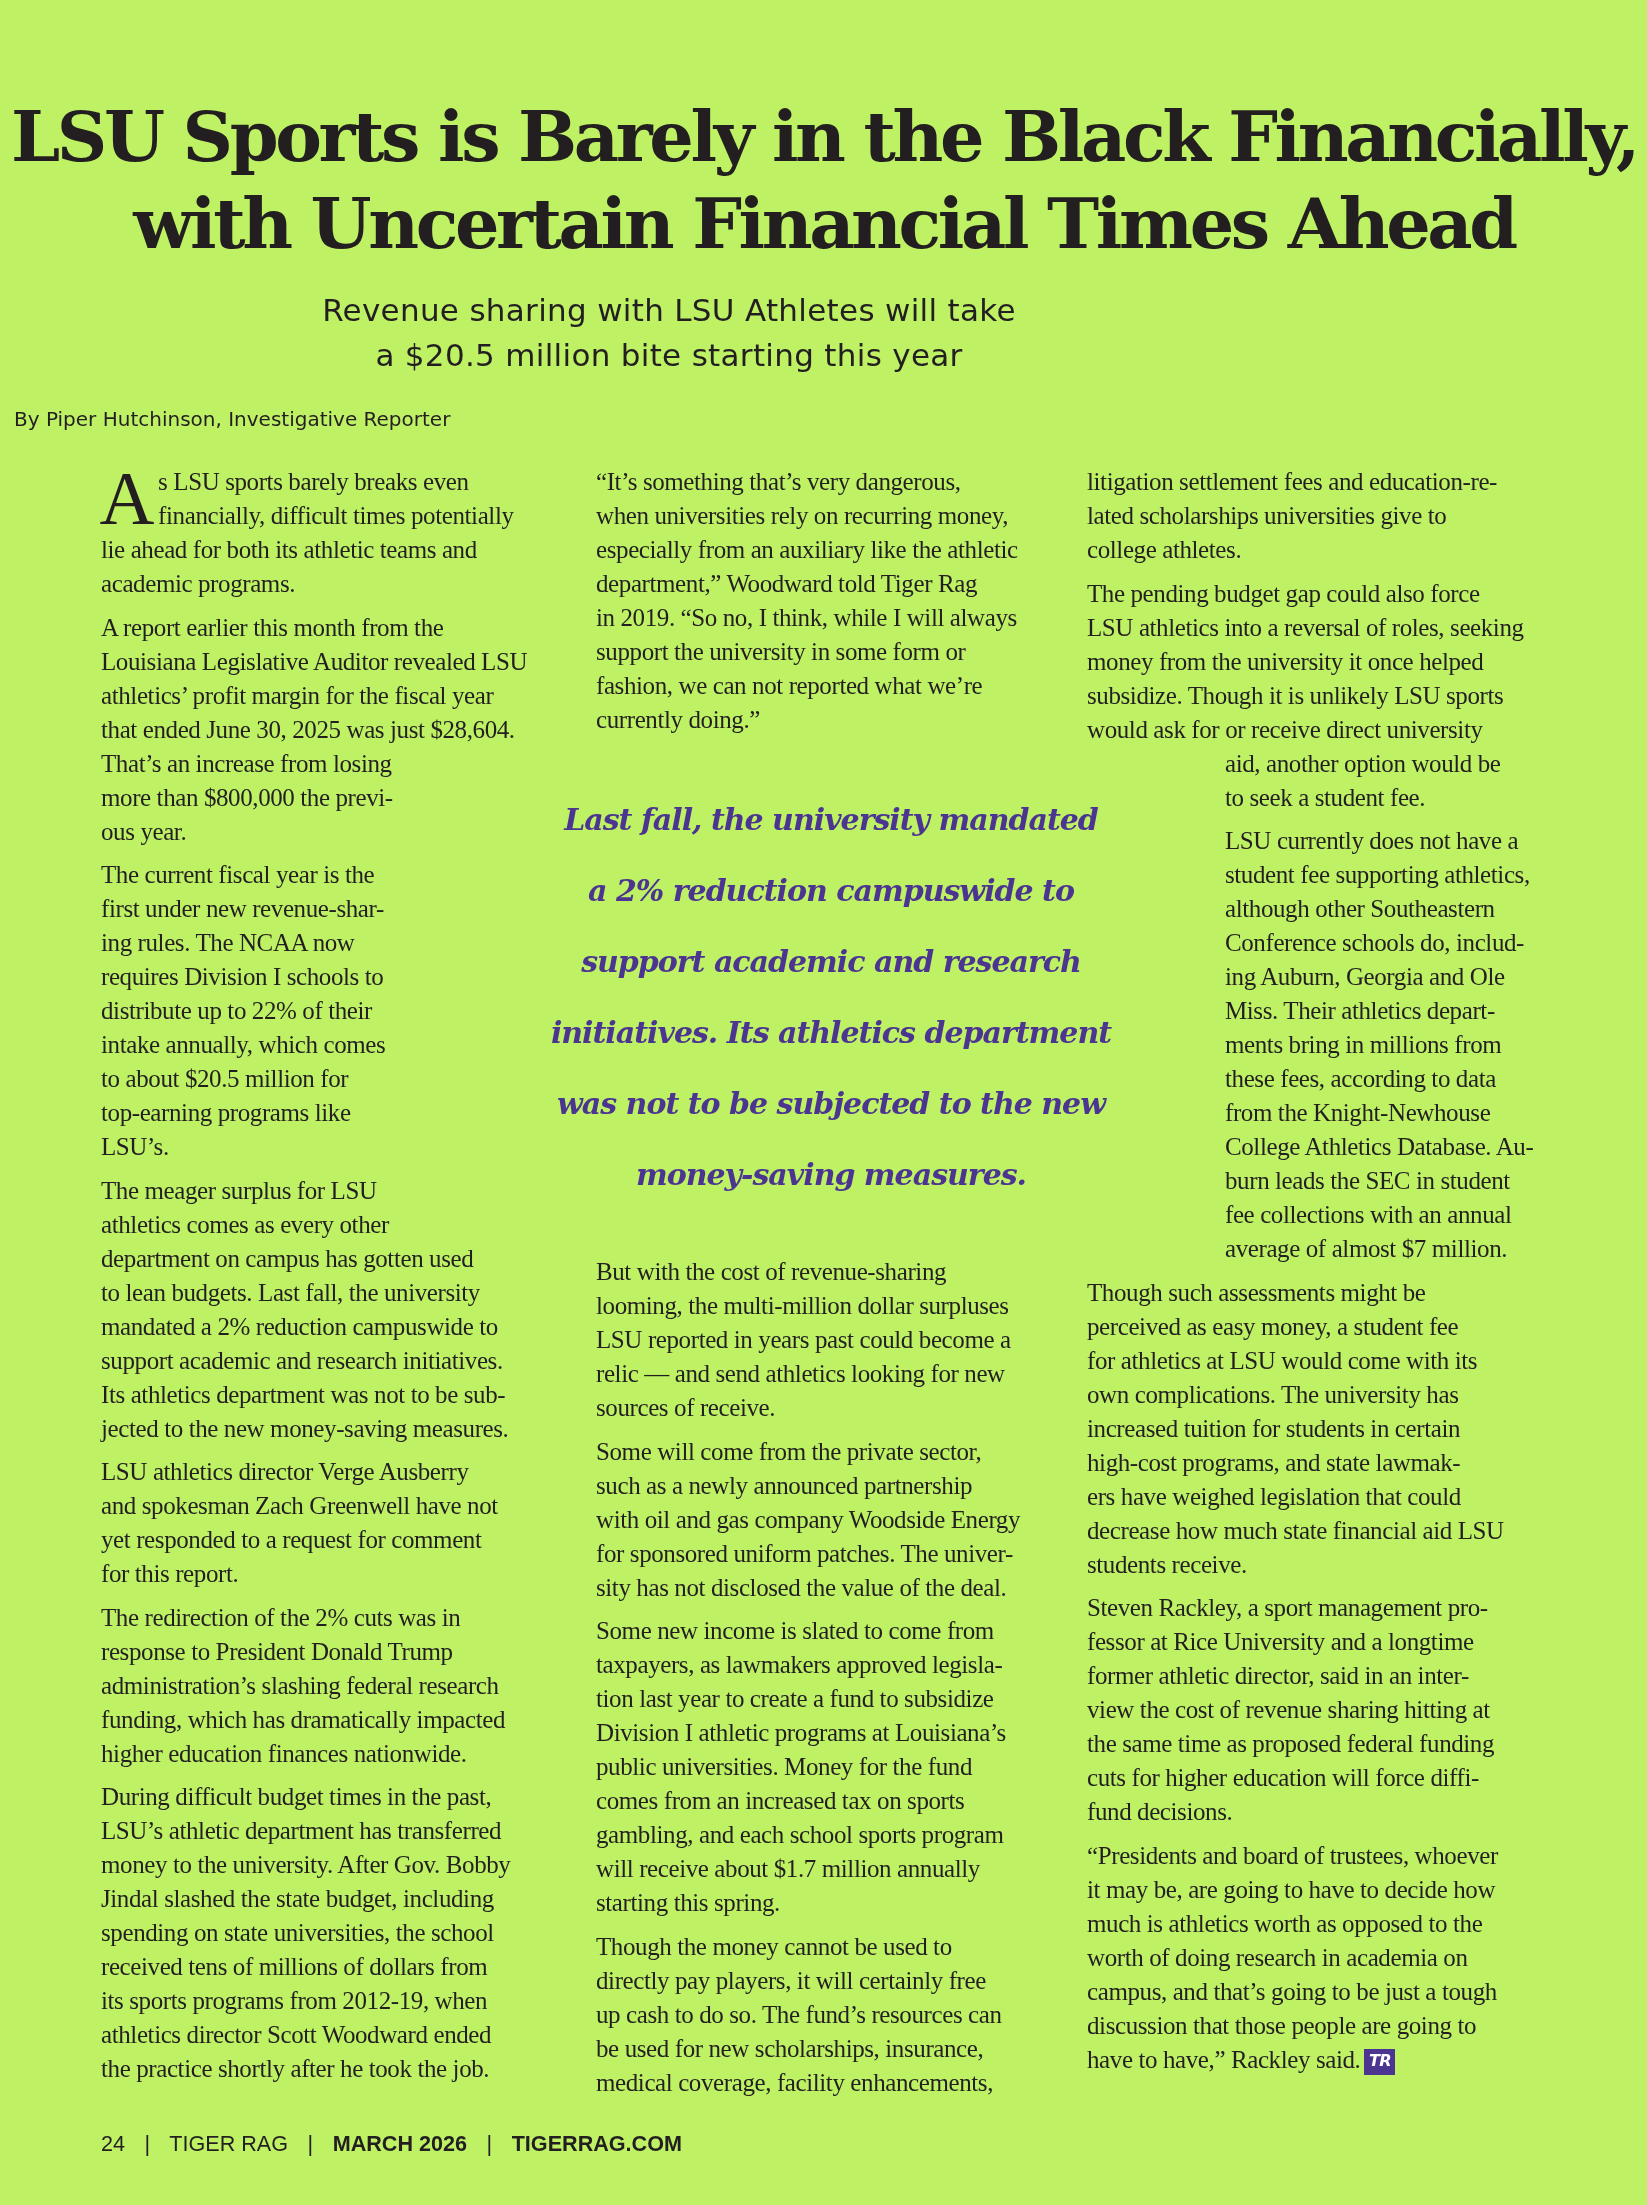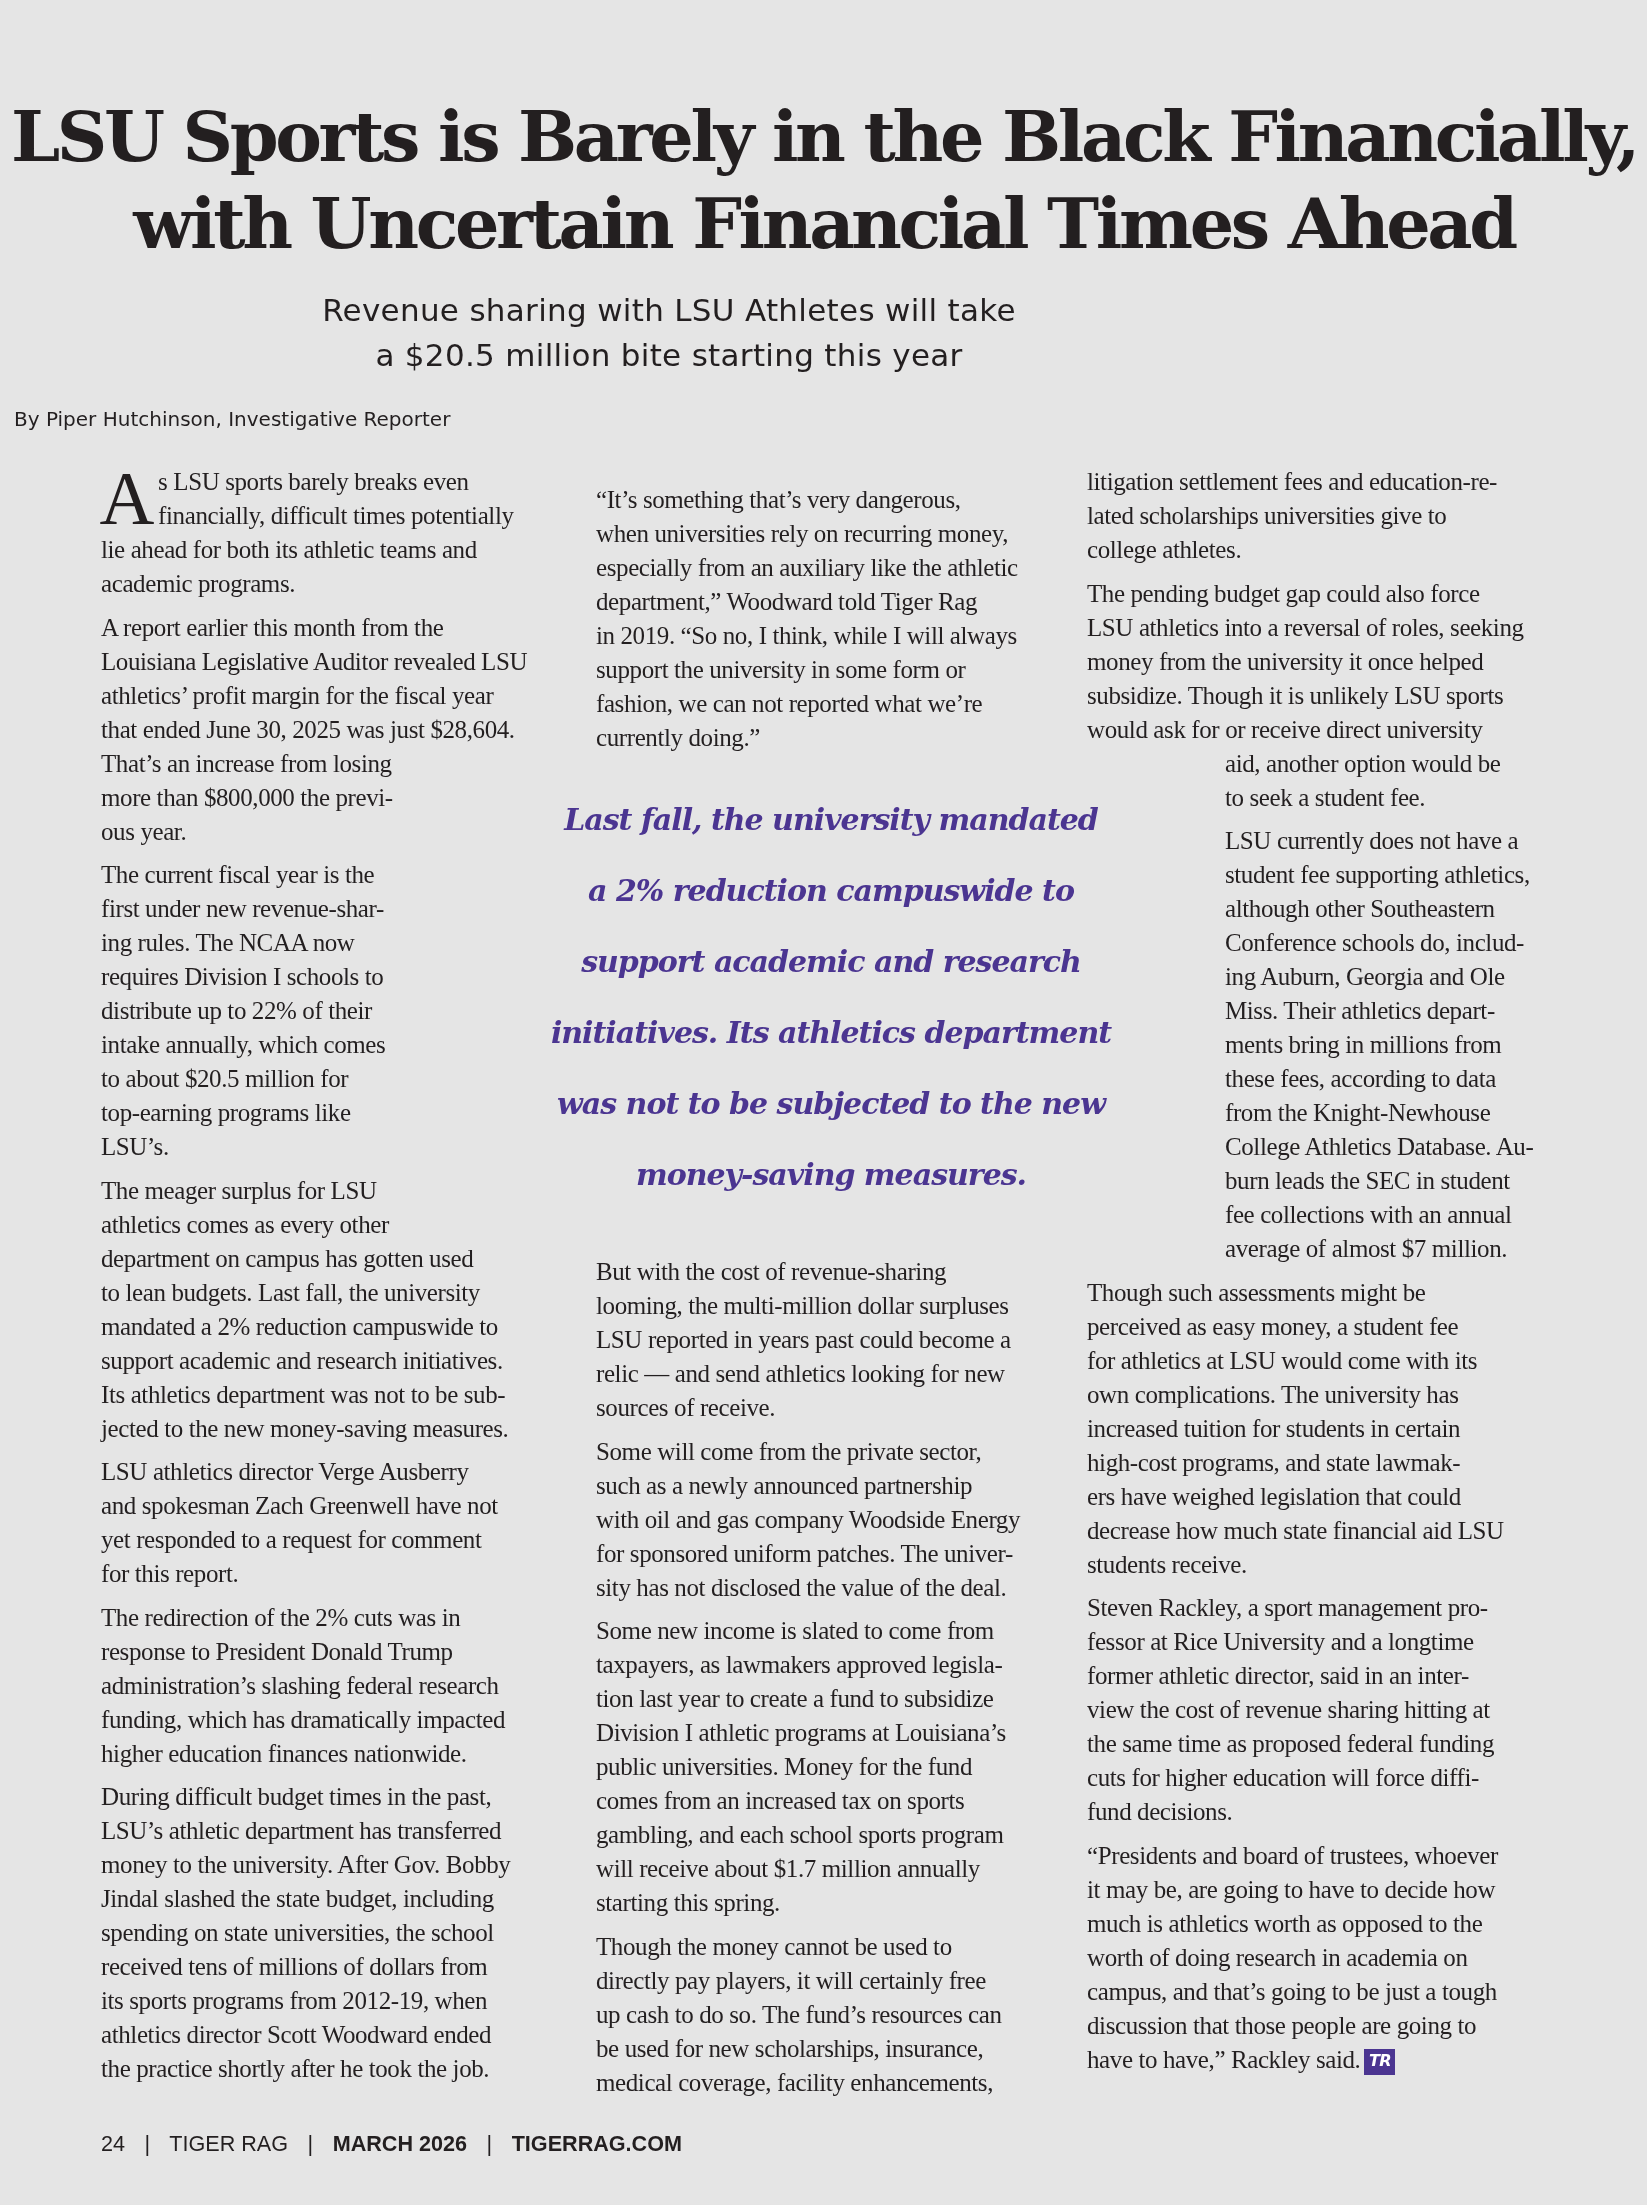--- a/index.html
+++ b/index.html
@@ -1,17 +1,17 @@
 <!DOCTYPE html>
 <html style="font-size:10.8px"><head>
 <meta charset="utf-8">
 <style>
   html, body { margin: 0; padding: 0; background: #ffffff; }
   body { width: 1648px; height: 2205px; position: relative; overflow: hidden; }
-  .page { position: absolute; left: 0; top: 0; width: 1648px; height: 2205px; background: #e5e5e5; color: #231f20; }
+  .page { position: absolute; left: 0; top: 0; width: 1648px; height: 2205px; background: #bef264; color: #231f20; }
   .title {
     position: absolute; left: 0; width: 1648px; text-align: center;
     font-family: "DejaVu Serif", serif; font-weight: bold;
     font-size: 70px; letter-spacing: -3.4px; line-height: 87px; color: #231f20;
     top: 93px; margin: 0;
   }
   .subtitle {
     position: absolute; left: 0; width: 1338px; text-align: center;
     font-family: "DejaVu Sans", sans-serif; font-size: 31px; line-height: 45px;
     top: 288px; color: #231f20; letter-spacing: 0.3px;
@@ -127,21 +127,21 @@
       <span class="indent">money to the university. After Gov. Bobby</span>
       <span class="indent">Jindal slashed the state budget, including</span>
       <span class="indent">spending on state universities, the school</span>
       <span class="indent">received tens of millions of dollars from</span>
       <span class="indent">its sports programs from 2012-19, when</span>
       <span class="indent">athletics director Scott Woodward ended</span>
       <span class="indent">the practice shortly after he took the job.</span>
     </p>
   </div>
 
-  <div class="col" style="left:596px; top:483px; width:460px;">
+  <div class="col" style="left:596px; top:465px; width:460px;">
     <p>
       <span class="indent">“It’s something that’s very dangerous,</span>
       <span class="indent">when universities rely on recurring money,</span>
       <span class="indent">especially from an auxiliary like the athletic</span>
       <span class="indent">department,” Woodward told Tiger Rag</span>
       <span class="indent">in 2019. “So no, I think, while I will always</span>
       <span class="indent">support the university in some form or</span>
       <span class="indent">fashion, we can not reported what we’re</span>
       <span class="indent">currently doing.”</span>
     </p>

